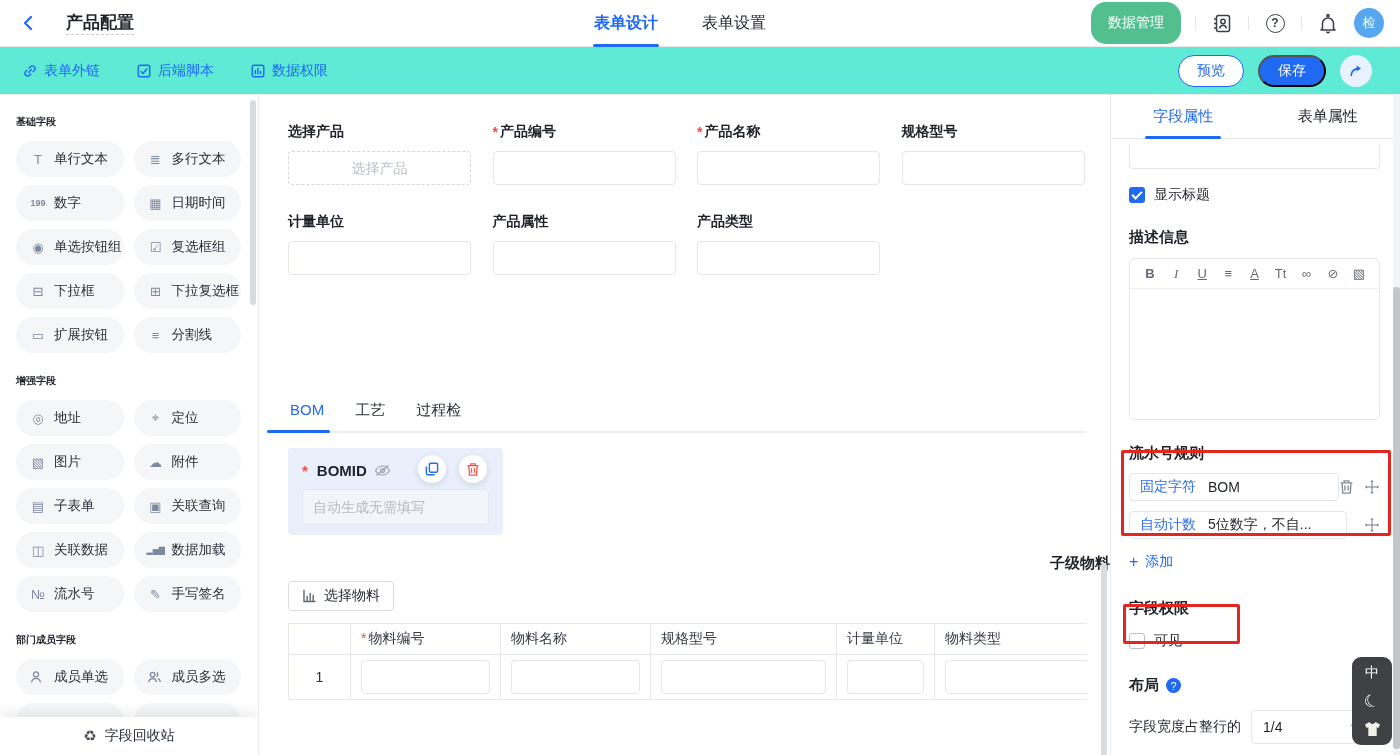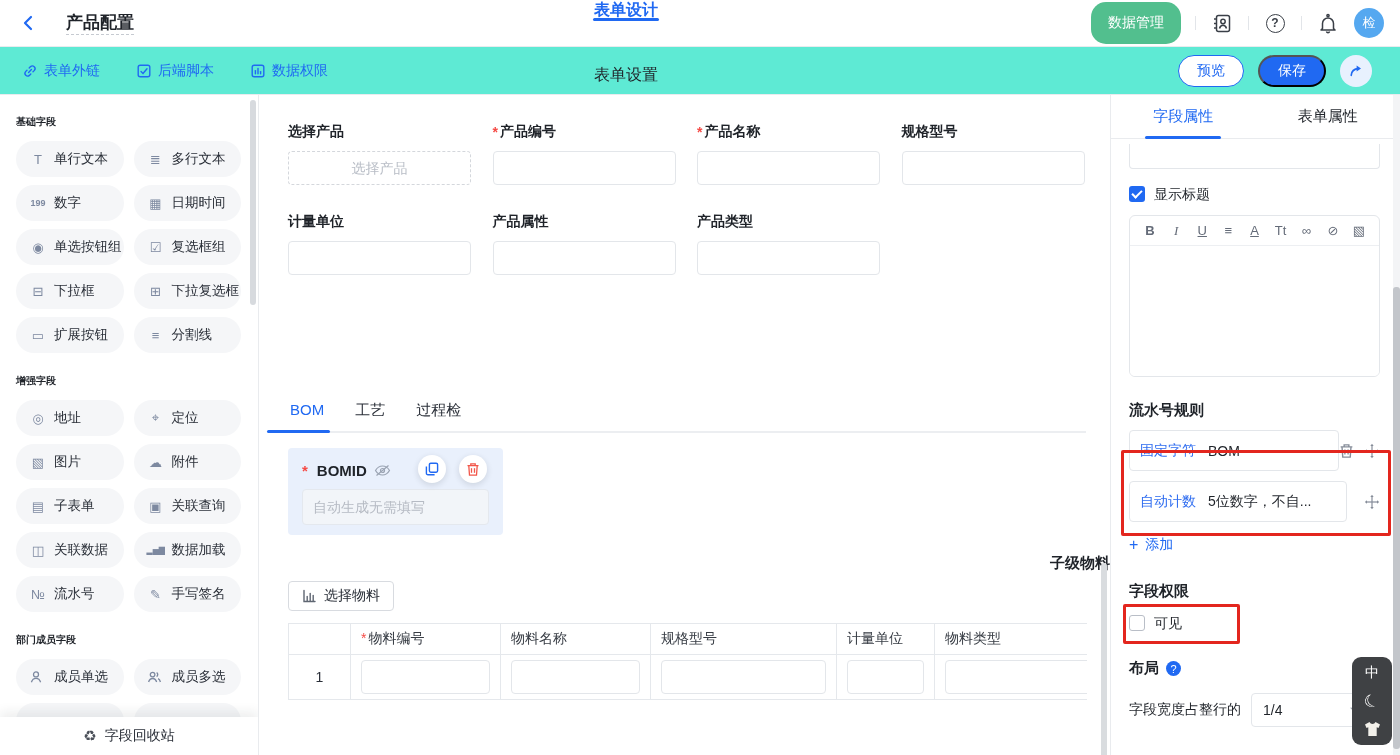--- a/index.html
+++ b/index.html
@@ -4,21 +4,21 @@
 <style>
   * { margin:0; padding:0; box-sizing:border-box; }
   html,body { width:1400px; height:755px; overflow:hidden; }
   body { font-family:"Liberation Sans","DejaVu Sans",sans-serif; color:#1f2329; background:#fff; font-size:14px; }
   .app { position:relative; width:1400px; height:755px; background:#fff; }
 
   
   .topbar { height:47px; border-bottom:1px solid #e9ebee; display:flex; align-items:center; position:relative; background:#fff; }
   .back-btn { margin-left:20px; display:flex; align-items:center; cursor:pointer; }
   .page-title { margin-left:28px; font-size:17px; font-weight:700; border-bottom:1px dashed #c6cad1; cursor:text; }
-  .top-tabs { position:absolute; left:594px; top:0; height:47px; display:flex; gap:44px;flex-direction:column; }
+  .top-tabs { position:absolute; left:594px; top:0; height:47px; display:flex; gap:44px; }
   .top-tab { font-size:16px; display:flex; align-items:center; position:relative; cursor:pointer; color:#1f2329; }
   .top-tab.active { color:#2069f2; font-weight:600; }
   .top-tab.active::after { content:""; position:absolute; left:50%; transform:translateX(-50%); bottom:0; width:66px; height:3px; background:#2069f2; border-radius:2px; }
   .top-right { margin-left:auto; display:flex; align-items:center; gap:14px; padding-right:16px; }
   .pill-green { background:#52bf8e; color:#fff; font-size:14px; height:42px; padding:0 17px; border-radius:15px; display:flex; align-items:center; cursor:pointer; }
   .vdiv { width:1px; height:14px; background:#e2e5e9; }
   .icon-btn { display:flex; align-items:center; justify-content:center; width:24px; height:24px; cursor:pointer; color:#3a3f47; }
   .help-circle { width:19px; height:19px; border-radius:50%; border:1.6px solid #3a3f47; font-size:12px; display:flex; align-items:center; justify-content:center; font-weight:700; }
   .avatar { width:30px; height:30px; border-radius:50%; background:#55a8f0; color:#fff; font-size:13px; display:flex; align-items:center; justify-content:center; cursor:pointer; }
 
@@ -75,34 +75,34 @@
   .canvas-scroll { position:absolute; right:3px; top:468px; width:6px; height:238px; background:#d9dcdf; border-radius:3px; }
 
   
   .panel { width:290px; border-left:1px solid #e9ebee; position:relative; background:#fff; flex:none; }
   .p-tabs { height:44px; display:flex; border-bottom:1px solid #e9ebee; }
   .p-tab { flex:1; display:flex; align-items:center; justify-content:center; font-size:15px; position:relative; cursor:pointer; color:#1f2329; }
   .p-tab.active { color:#2069f2; }
   .p-tab.active::after { content:""; position:absolute; left:50%; transform:translateX(-50%); bottom:-1px; width:76px; height:3px; background:#2069f2; border-radius:2px; }
   .p-body { padding:0 20px 0 18px; }
   .cut-input { margin-top:5px; height:25px; border:1px solid #e3e6ea; border-top:none; border-radius:0 0 4px 4px; }
-  .chk-row { margin-top:17px; display:flex; gap:9px; font-size:14px; cursor:pointer; }
+  .chk-row { margin-top:17px; display:flex; align-items:center; gap:9px; font-size:14px; cursor:pointer; }
   .chk { width:16px; height:16px; border-radius:3px; position:relative; flex:none; }
   .chk.checked { background:#2069f2; }
   .chk.checked::after { content:""; position:absolute; left:5px; top:2px; width:4px; height:8px; border:solid #fff; border-width:0 2px 2px 0; transform:rotate(45deg); }
   .chk.un { border:1px solid #b9bec7; background:#fff; }
   .p-title { margin-top:24px; font-size:15px; font-weight:700; }
   .editor { margin-top:11px; border:1px solid #e3e6ea; border-radius:6px; overflow:hidden; }
   .ed-toolbar { height:30px; display:flex; align-items:center; justify-content:space-between; padding:0 13px; border-bottom:1px solid #edeff2; color:#646b78; font-size:13px; }
   .ed-ic { cursor:pointer; min-width:14px; text-align:center; }
   .ed-ic.b { font-weight:700; } .ed-ic.i { font-style:italic; font-family:"Liberation Serif",serif; }
   .ed-ic.u, .ed-ic.a { text-decoration:underline; }
   .ed-content { height:130px; background:#fff; cursor:text; }
   .rule-row { margin-top:10px; display:flex; align-items:center; }
-  .rule-box { width:218px; height:41px; border:1px solid #e3e6ea; border-radius:4px; display:flex; align-items:center; gap:12px; padding:0 10px; cursor:pointer; }
+  .rule-box { width:218px; height:28px; border:1px solid #e3e6ea; border-radius:4px; display:flex; align-items:center; gap:12px; padding:0 10px; cursor:pointer; }
   .rule-type { color:#2e6cf0; font-size:14px; flex:none; }
   .rule-val { font-size:14px; color:#1f2329; white-space:nowrap; overflow:hidden; }
   .rule-icons { margin-left:auto; display:flex; align-items:center; gap:10px; }
   .add-row { margin-top:14px; color:#2069f2; font-size:14px; display:flex; gap:7px; align-items:center; cursor:pointer; }
   .add-plus { font-size:16px; line-height:1; }
   .red-rect { position:absolute; border:3px solid #e3261e; border-radius:2px; pointer-events:none; }
   .red-1 { left:10px; top:355px; width:270px; height:86px; }
   .red-2 { left:12px; top:509px; width:117px; height:40px; }
   .layout-title { margin-top:26px; display:flex; gap:7px; align-items:center; font-size:15px; font-weight:700; }
   .help-badge { width:15px; height:15px; border-radius:50%; background:#2069f2; color:#fff; font-size:11px; font-weight:400; display:flex; align-items:center; justify-content:center; cursor:pointer; }
@@ -468,20 +468,21 @@
         <span class="p-tab">表单属性</span>
       </div>
       <div class="p-body">
         <div class="cut-input"></div>
 
         <div class="chk-row">
           <span class="chk checked"></span>
           <span>显示标题</span>
         </div>
 
+        <div class="p-title">描述信息</div>
         <div class="editor">
           <div class="ed-toolbar">
             <span class="ed-ic b">B</span>
             <span class="ed-ic i">I</span>
             <span class="ed-ic u">U</span>
             <span class="ed-ic">≡</span>
             <span class="ed-ic a">A</span>
             <span class="ed-ic">Tt</span>
             <span class="ed-ic">∞</span>
             <span class="ed-ic">⊘</span>

